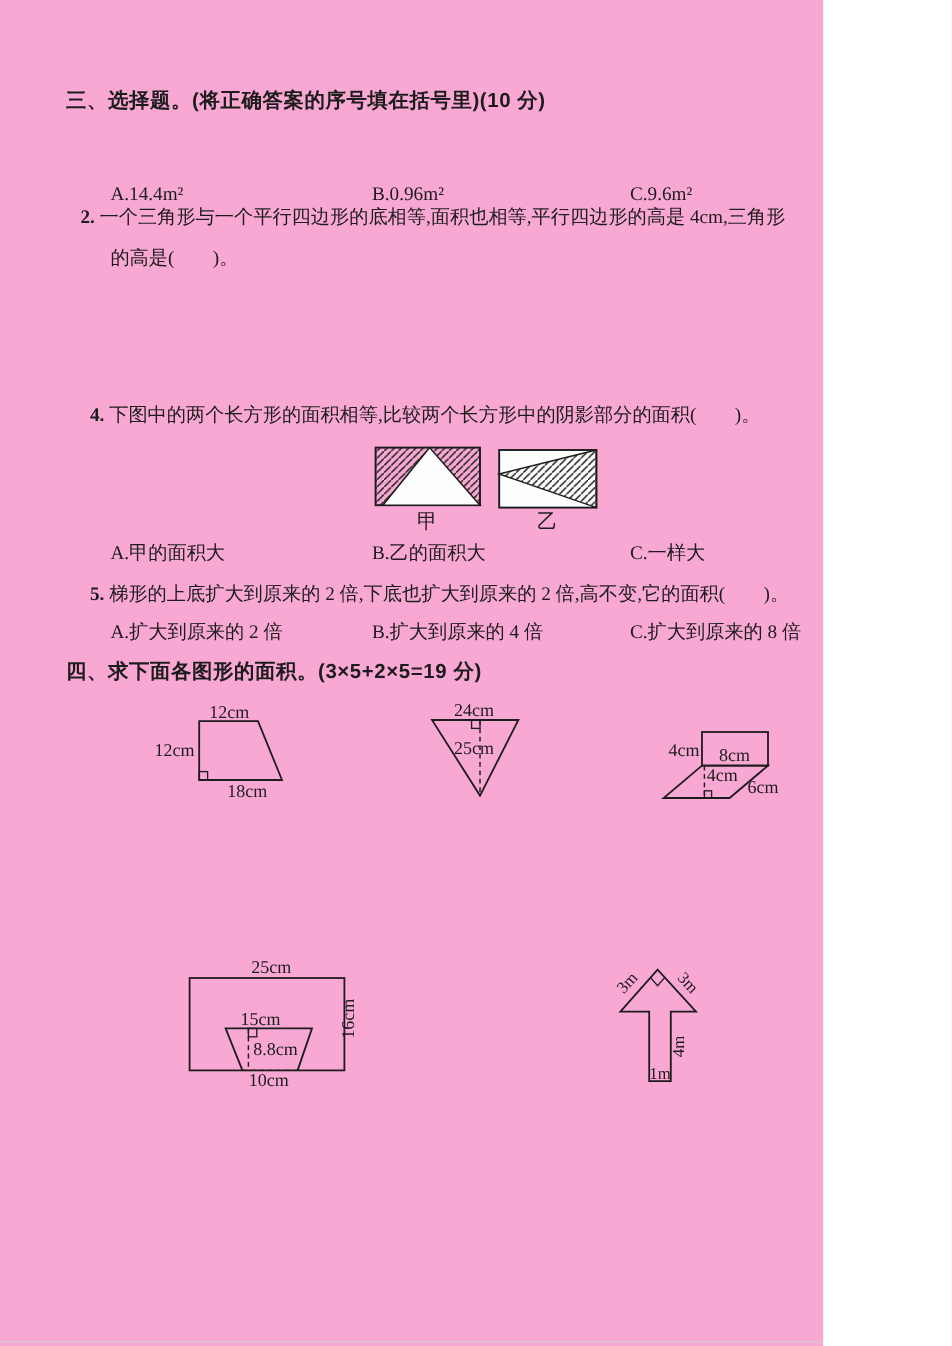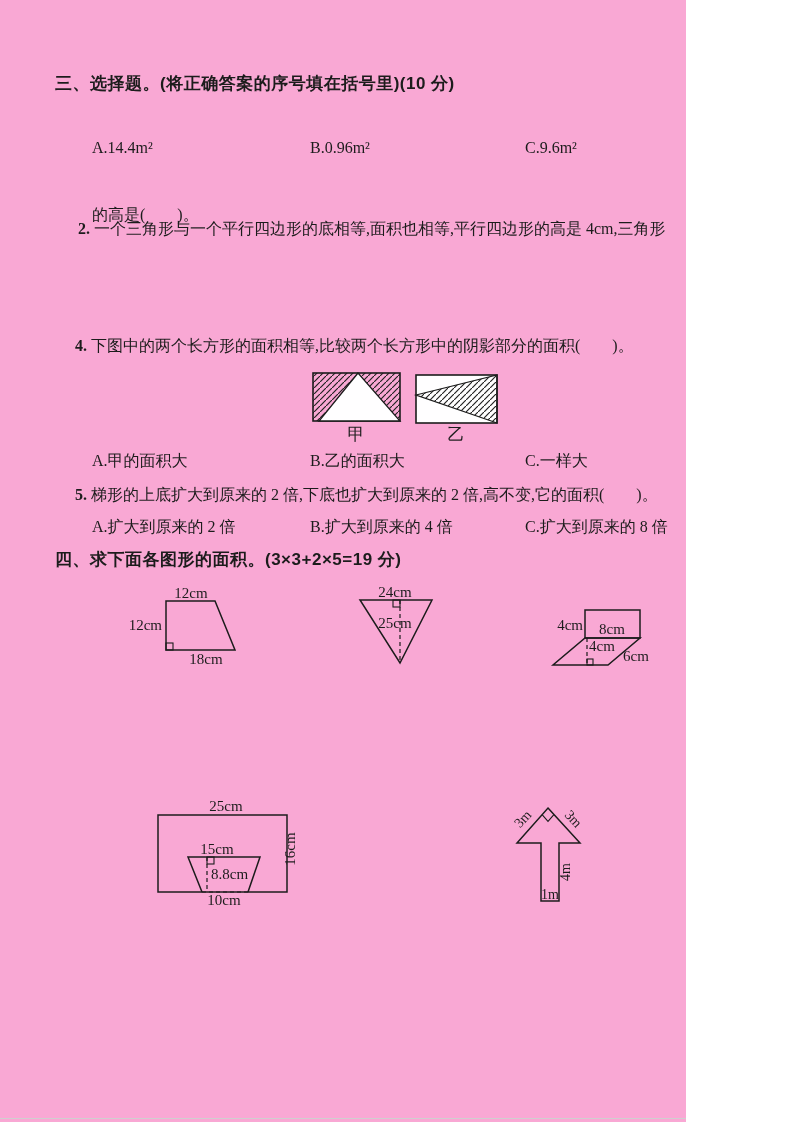--- a/index.html
+++ b/index.html
@@ -22,27 +22,27 @@
   .thin{fill:none;stroke:#1c1c1c;stroke-width:1.1;}
   .dash{fill:none;stroke:#1c1c1c;stroke-width:1.2;stroke-dasharray:4 3;}
 </style>
 </head>
 <body>
 
 <div id="page">
 
   <div class="abs sec-title" style="left:55px;top:72px;">三、选择题。(将正确答案的序号填在括号里)(10 分)</div>
 
-  <div class="opt-row" style="top:139px;">
+  <div class="opt-row" style="top:154px;">
     <span class="opt c1">A.14.4m²</span>
     <span class="opt c2">B.0.96m²</span>
     <span class="opt c3">C.9.6m²</span>
   </div>
 
-  <div class="abs q-line" style="left:78px;top:171px;margin-top:48px;">
+  <div class="abs q-line" style="left:67px;top:171px;">
     <span class="q-num">2.</span><span>一个三角形与一个平行四边形的底相等,面积也相等,平行四边形的高是 4cm,三角形</span>
   </div>
   <div class="abs q-line" style="left:92px;top:205px;">
     <span>的高是(　　)。</span>
   </div>
 
 
   <div class="abs q-line" style="left:75px;top:336px;">
     <span class="q-num">4.</span><span>下图中的两个长方形的面积相等,比较两个长方形中的阴影部分的面积(　　)。</span>
   </div>
@@ -72,21 +72,21 @@
 
   <div class="abs q-line" style="left:75px;top:485px;">
     <span class="q-num">5.</span><span>梯形的上底扩大到原来的 2 倍,下底也扩大到原来的 2 倍,高不变,它的面积(　　)。</span>
   </div>
   <div class="opt-row" style="top:517px;">
     <span class="opt c1">A.扩大到原来的 2 倍</span>
     <span class="opt c2">B.扩大到原来的 4 倍</span>
     <span class="opt c3">C.扩大到原来的 8 倍</span>
   </div>
 
-  <div class="abs sec-title" style="left:55px;top:548px;">四、求下面各图形的面积。(3×3+2×5=19 分)</div>
+  <div class="abs sec-title" style="left:55px;top:548px;">四、求下面各图形的面积。(3×5+2×5=19 分)</div>
 
   <svg style="left:110px;top:580px;" width="132" height="92" viewBox="0 0 132 92">
     <polygon class="shape" points="56,21 105,21 125,70 56,70"></polygon>
     <rect x="56" y="63" width="7" height="7" class="thin"></rect>
     <text x="81" y="18" text-anchor="middle">12cm</text>
     <text x="52" y="50" text-anchor="end">12cm</text>
     <text x="96" y="84" text-anchor="middle">18cm</text>
   </svg>
 
   <svg style="left:350px;top:580px;" width="95" height="95" viewBox="0 0 95 95">

